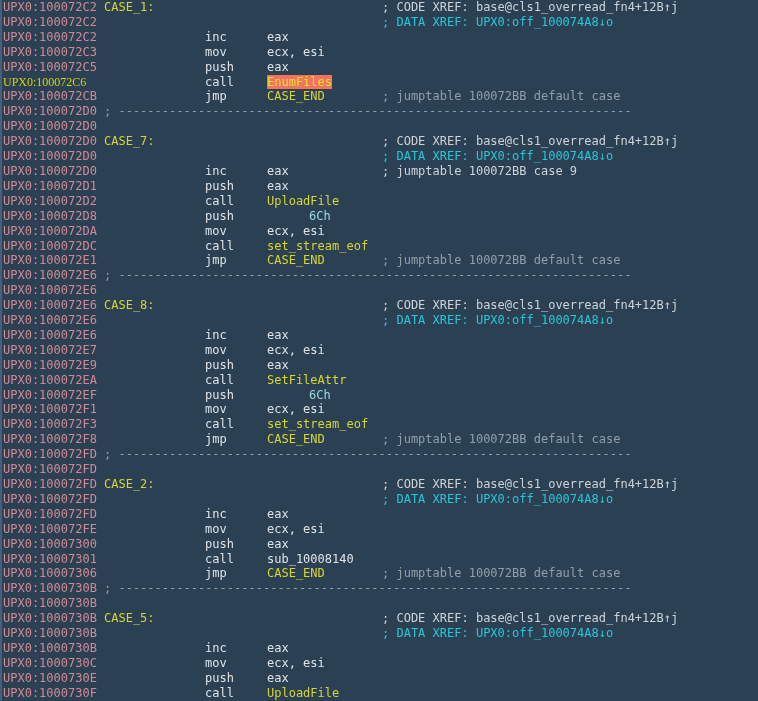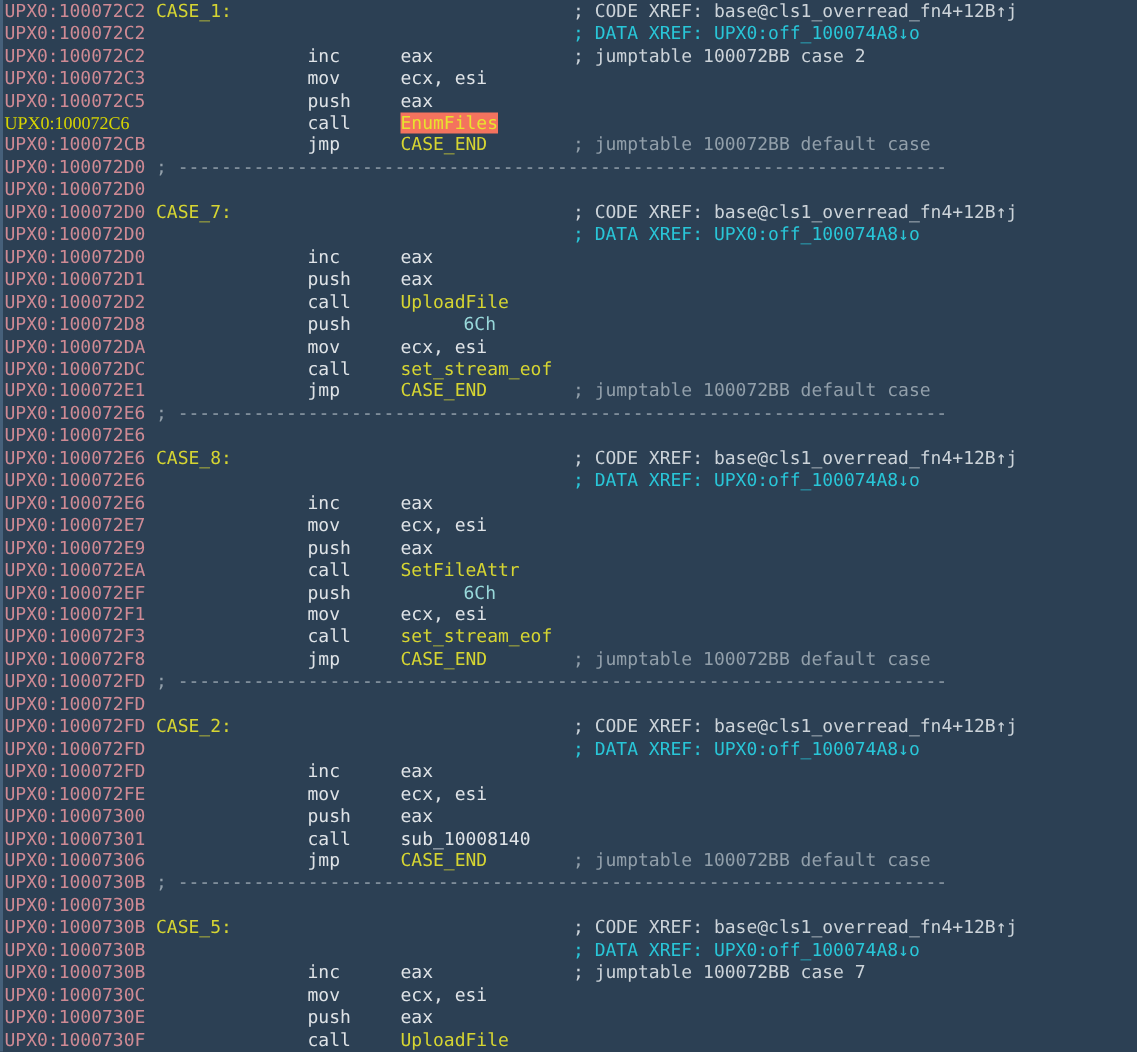--- a/index.html
+++ b/index.html
@@ -39,21 +39,20 @@
       <span class="col cmt c-cmt">; CODE XREF: base@cls1_overread_fn4+12B↑j</span>
     </div>
     <div class="line">
       <span class="col addr c-addr">UPX0:100072C2</span>
       <span class="col cmt c-xref">; DATA XREF: UPX0:off_100074A8↓o</span>
     </div>
     <div class="line">
       <span class="col addr c-addr">UPX0:100072C2</span>
       <span class="col mn c-code">inc</span>
       <span class="col op c-code">eax</span>
-      <span class="col cmt c-cmt">; jumptable 100072BB case 2</span>
     </div>
     <div class="line">
       <span class="col addr c-addr">UPX0:100072C3</span>
       <span class="col mn c-code">mov</span>
       <span class="col op c-code">ecx, esi</span>
     </div>
     <div class="line">
       <span class="col addr c-addr">UPX0:100072C5</span>
       <span class="col mn c-code">push</span>
       <span class="col op c-code">eax</span>
@@ -82,20 +81,21 @@
       <span class="col cmt c-cmt">; CODE XREF: base@cls1_overread_fn4+12B↑j</span>
     </div>
     <div class="line">
       <span class="col addr c-addr">UPX0:100072D0</span>
       <span class="col cmt c-xref">; DATA XREF: UPX0:off_100074A8↓o</span>
     </div>
     <div class="line">
       <span class="col addr c-addr">UPX0:100072D0</span>
       <span class="col mn c-code">inc</span>
       <span class="col op c-code">eax</span>
+      <span class="col cmt c-cmt">; jumptable 100072BB case 9</span>
     </div>
     <div class="line">
       <span class="col addr c-addr">UPX0:100072D1</span>
       <span class="col mn c-code">push</span>
       <span class="col op c-code">eax</span>
     </div>
     <div class="line">
       <span class="col addr c-addr">UPX0:100072D2</span>
       <span class="col mn c-code">call</span>
       <span class="col op c-name">UploadFile</span>
@@ -233,21 +233,20 @@
       <span class="col cmt c-cmt">; CODE XREF: base@cls1_overread_fn4+12B↑j</span>
     </div>
     <div class="line">
       <span class="col addr c-addr">UPX0:1000730B</span>
       <span class="col cmt c-xref">; DATA XREF: UPX0:off_100074A8↓o</span>
     </div>
     <div class="line">
       <span class="col addr c-addr">UPX0:1000730B</span>
       <span class="col mn c-code">inc</span>
       <span class="col op c-code">eax</span>
-      <span class="col cmt c-cmt">; jumptable 100072BB case 7</span>
     </div>
     <div class="line">
       <span class="col addr c-addr">UPX0:1000730C</span>
       <span class="col mn c-code">mov</span>
       <span class="col op c-code">ecx, esi</span>
     </div>
     <div class="line">
       <span class="col addr c-addr">UPX0:1000730E</span>
       <span class="col mn c-code">push</span>
       <span class="col op c-code">eax</span>

